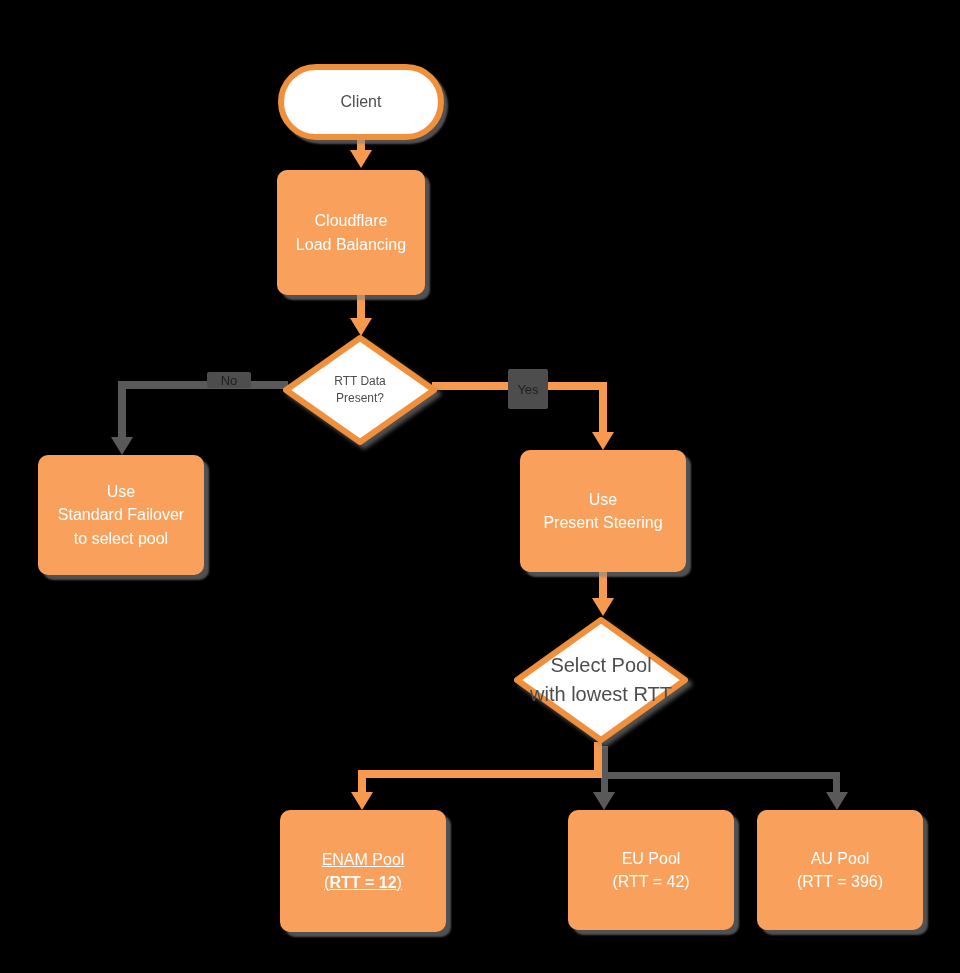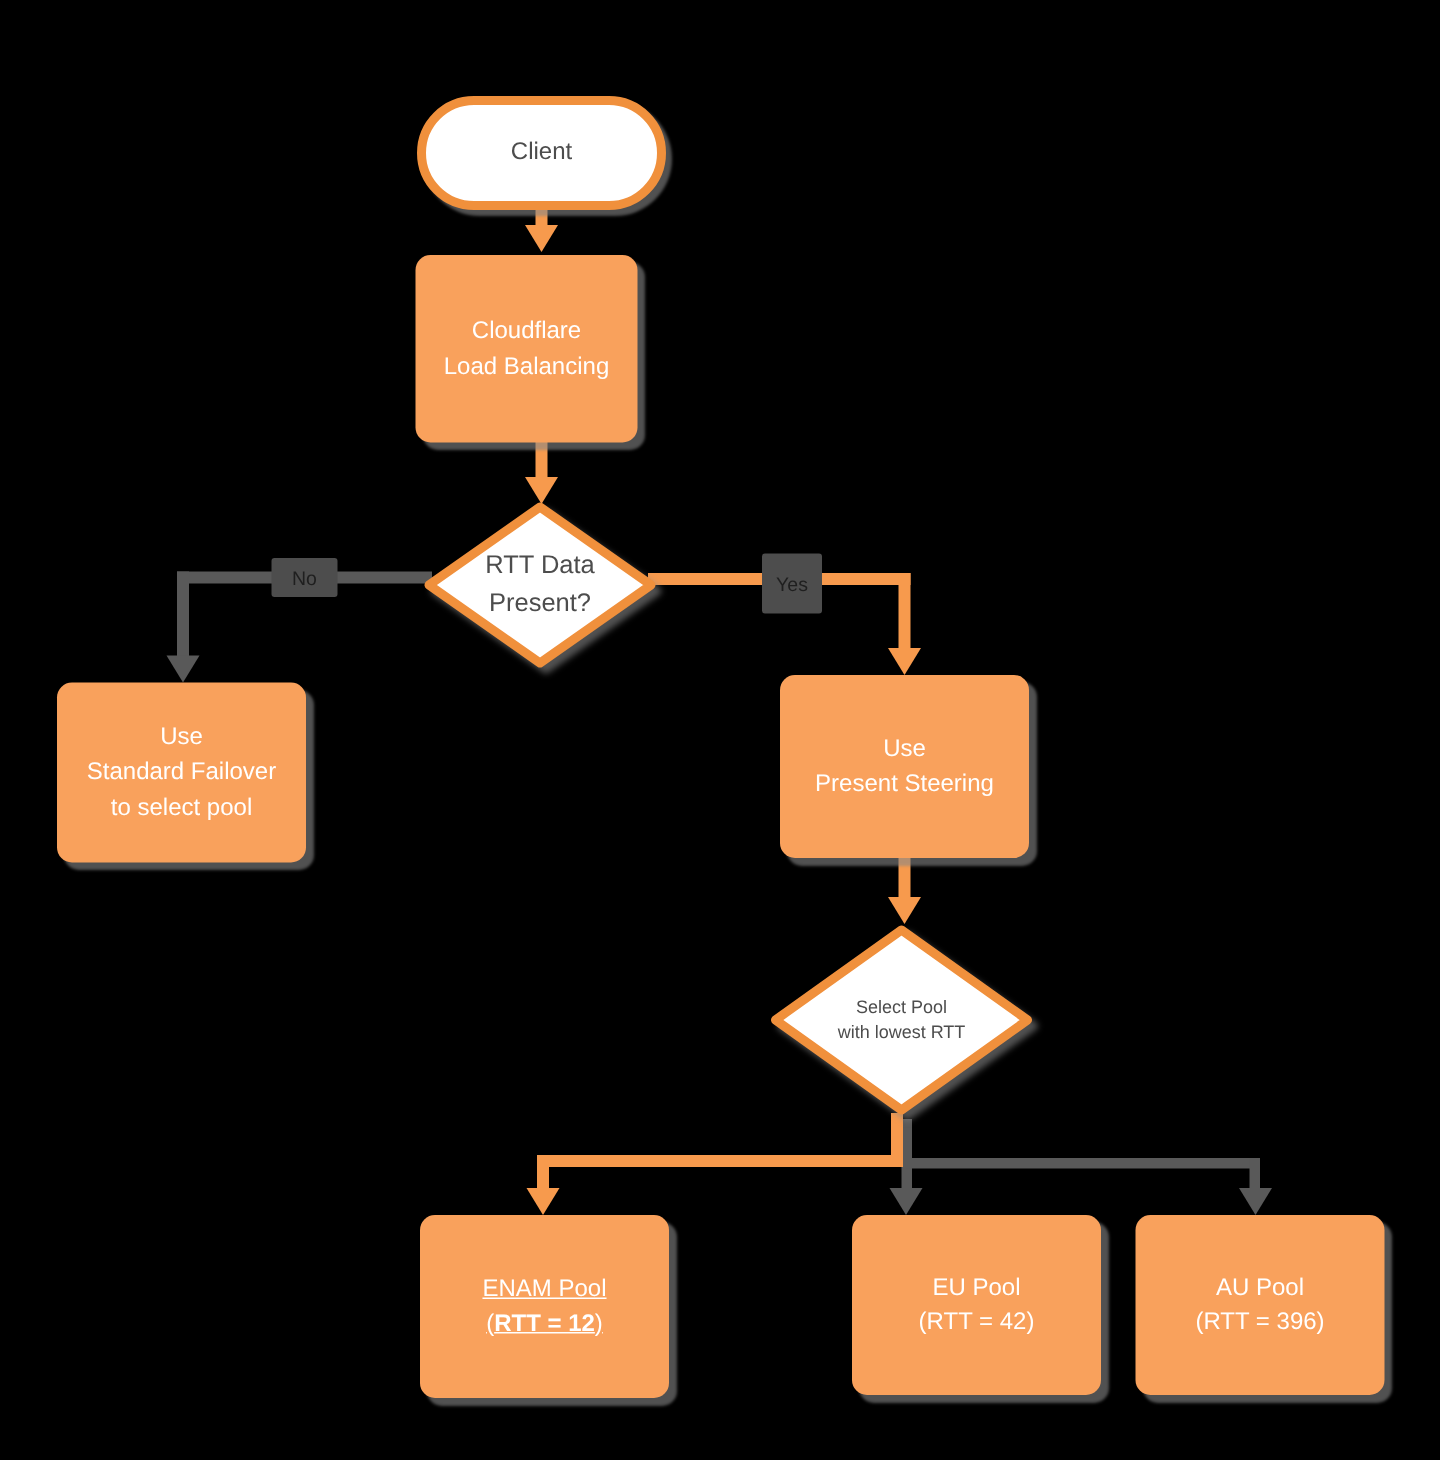--- a/index.html
+++ b/index.html
@@ -21,21 +21,21 @@
   }
   .node{position:absolute;display:flex;flex-direction:column;align-items:center;
     justify-content:center;text-align:center;box-sizing:border-box;font-size:16px;line-height:1.45;}
   .proc{background:var(--orange-fill);color:var(--node-text-light);border-radius:10px;
     box-shadow:5px 5px 2px var(--shadow);}
   .stadium{background:#ffffff;color:var(--node-text-dark);border:6px solid var(--orange-stroke);
     border-radius:44px;box-shadow:4px 4px 2px var(--shadow);}
   .diamond-wrap{position:absolute;}
   .diamond-wrap svg{position:absolute;left:0;top:0;filter:drop-shadow(4px 4px 2px var(--shadow));}
   .diamond-text{position:absolute;inset:0;display:flex;flex-direction:column;align-items:center;
-    justify-content:center;text-align:center;color:var(--node-text-dark);font-size:12px;line-height:1.45;}
+    justify-content:center;text-align:center;color:var(--node-text-dark);font-size:20px;line-height:1.45;}
   .seg{position:absolute;}
   .seg.orange{background:var(--connector-orange);}
   .seg.gray{background:var(--connector-gray);}
   .arrow-down{position:absolute;width:0;height:0;
     border-left:11px solid transparent;border-right:11px solid transparent;
     border-top:18px solid var(--connector-orange);}
   .arrow-down.gray{border-top-color:var(--connector-gray);}
   .edge-label{position:absolute;background:var(--label-bg);color:var(--label-text);
     font-size:13px;display:flex;align-items:center;justify-content:center;border-radius:2px;}
   .bold{font-weight:700;}
@@ -67,37 +67,37 @@
 
   <div class="seg gray" style="left:604px;top:772px;width:233px;height:7px;"></div>
   <div class="seg gray" style="left:833px;top:772px;width:7px;height:22px;"></div>
   <div class="arrow-down gray" style="left:826px;top:792px;"></div>
 
   <div class="seg orange" style="left:594px;top:742px;width:8px;height:36px;"></div>
   <div class="seg orange" style="left:358px;top:770px;width:244px;height:8px;border-radius:4px;"></div>
   <div class="seg orange" style="left:358px;top:770px;width:8px;height:26px;"></div>
   <div class="arrow-down" style="left:351px;top:792px;"></div>
 
-  <div class="edge-label" style="left:181px;top:372px;width:44px;height:26px;">No</div>
+  <div class="edge-label" style="left:207px;top:372px;width:44px;height:16px;">No</div>
   <div class="edge-label" style="left:508px;top:369px;width:40px;height:40px;">Yes</div>
 
   <div class="node stadium" style="left:278px;top:40px;width:166px;height:76px;margin-top:24px;">
     <div>Client</div>
   </div>
 
   <div class="node proc" style="left:277px;top:170px;width:148px;height:125px;">
     <div>Cloudflare</div>
     <div>Load Balancing</div>
   </div>
 
   <div class="diamond-wrap" style="left:282px;top:334px;width:156px;height:112px;">
     <svg width="156" height="112" viewBox="0 0 156 112">
       <polygon points="78,4 152,56 78,108 4,56" fill="#ffffff" stroke="var(--orange-stroke)" stroke-width="6" stroke-linejoin="round"></polygon>
     </svg>
-    <div class="diamond-text" style="font-size:17px;">
+    <div class="diamond-text" style="font-size:12px;">
       <div>RTT Data</div>
       <div>Present?</div>
     </div>
   </div>
 
   <div class="node proc" style="left:38px;top:455px;width:166px;height:120px;">
     <div>Use</div>
     <div>Standard Failover</div>
     <div>to select pool</div>
   </div>

